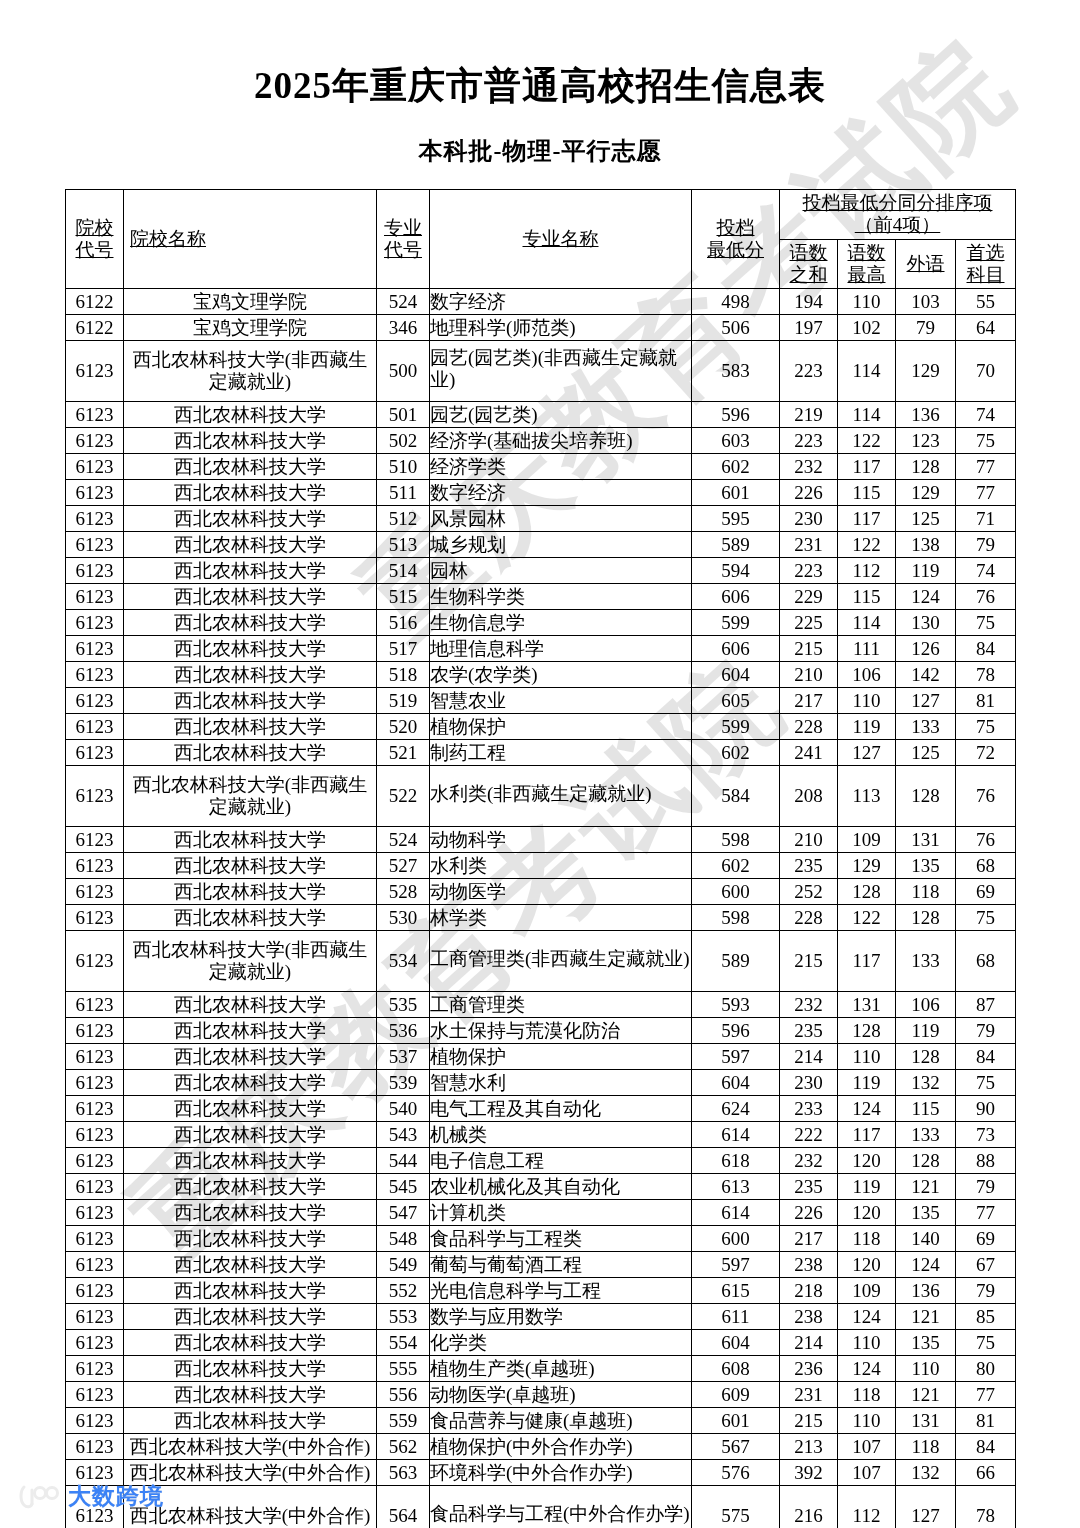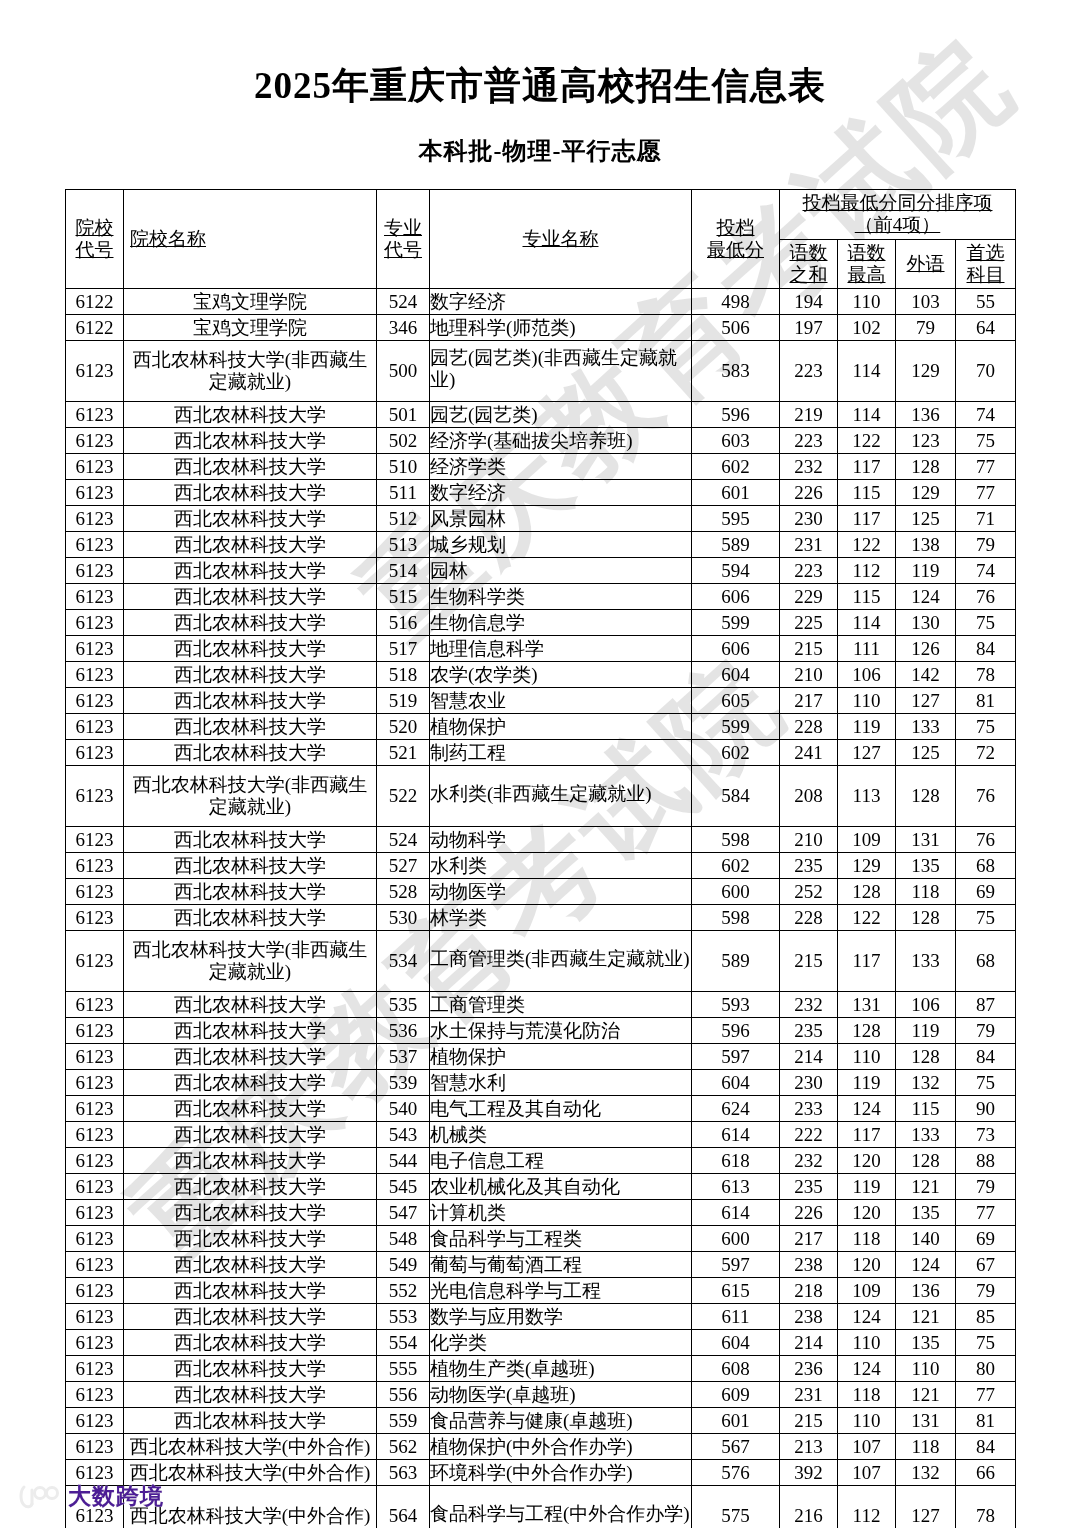--- a/index.html
+++ b/index.html
@@ -191,21 +191,21 @@
     z-index: 6;
   }
   #brand .mark {
     width: 42px;
     height: 26px;
     position: relative;
   }
   #brand .brand-text {
     font-size: 23px;
     font-weight: 700;
-    color: #4c1d95;
+    color: #3b82f6;
     font-family: "Liberation Sans", sans-serif;
     letter-spacing: 1px;
     text-shadow: 0 0 1px #dcdcdc;
   }
 </style>
 </head>
 <body>
 
 <div id="watermark">
   <div class="wm-text wm-a">重庆教育考试院</div>

